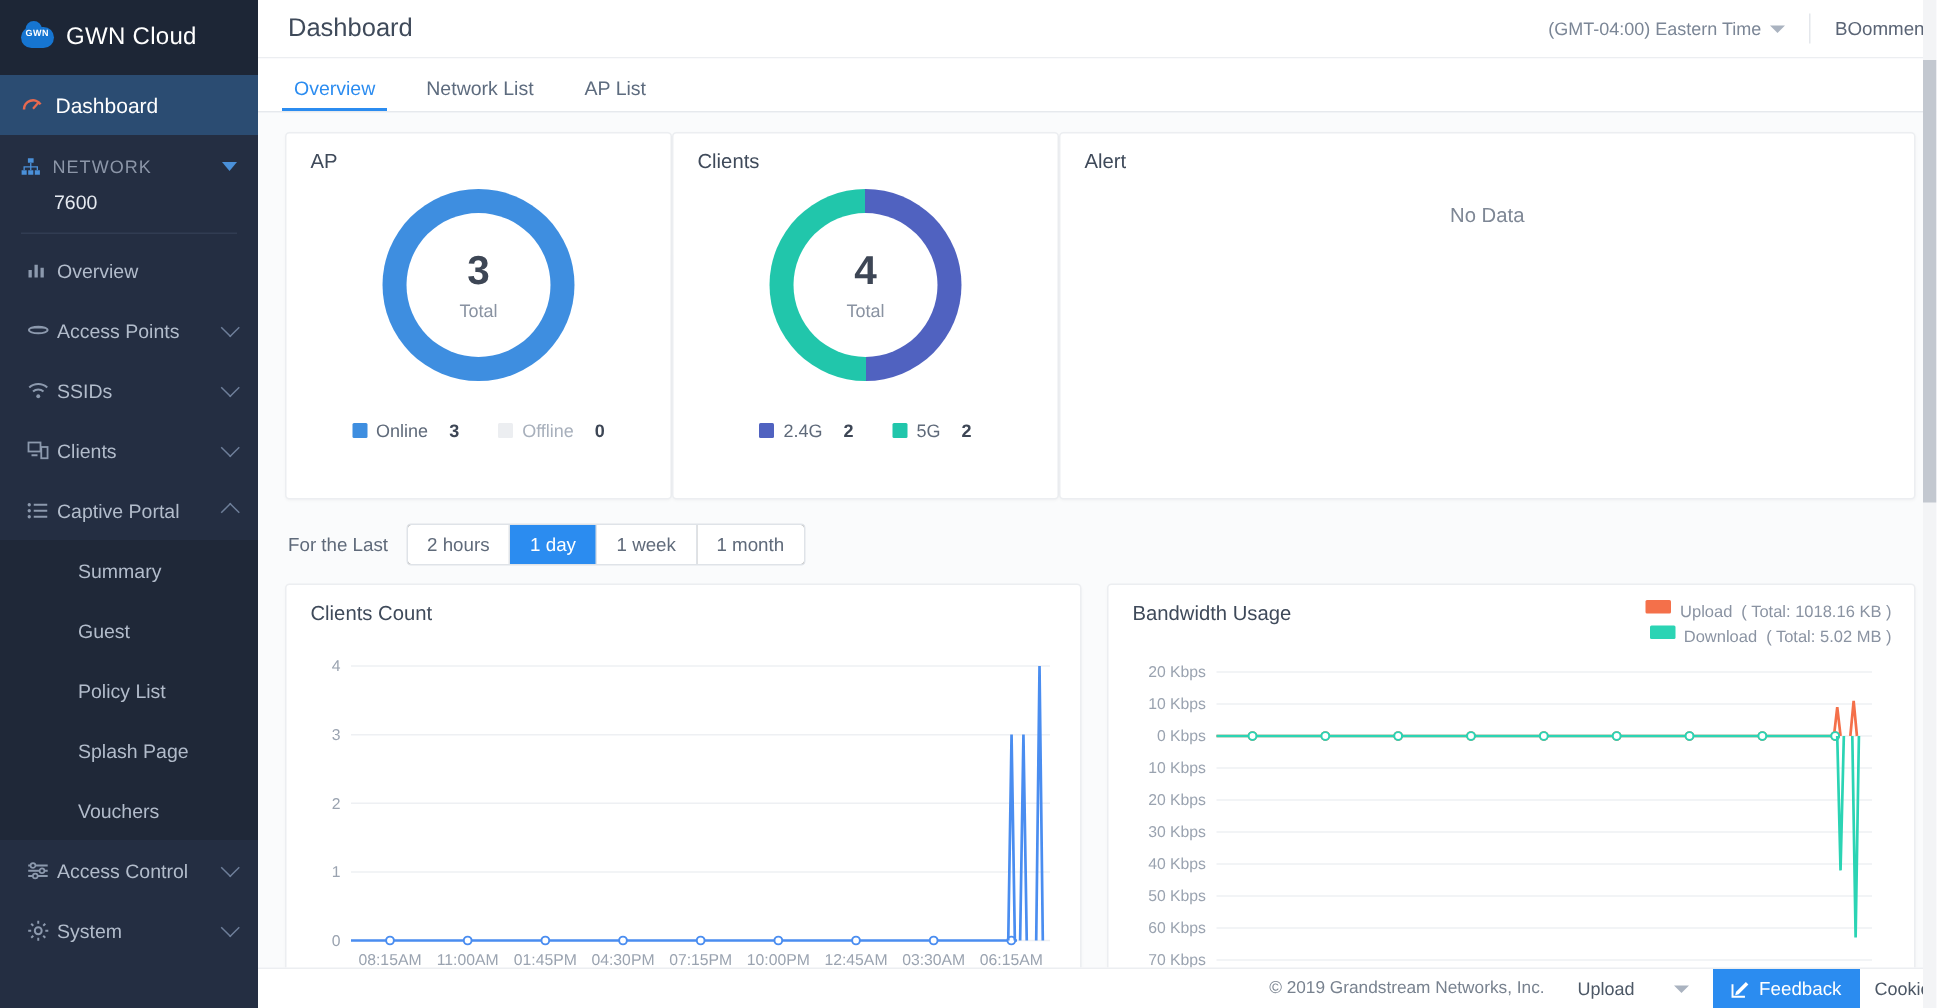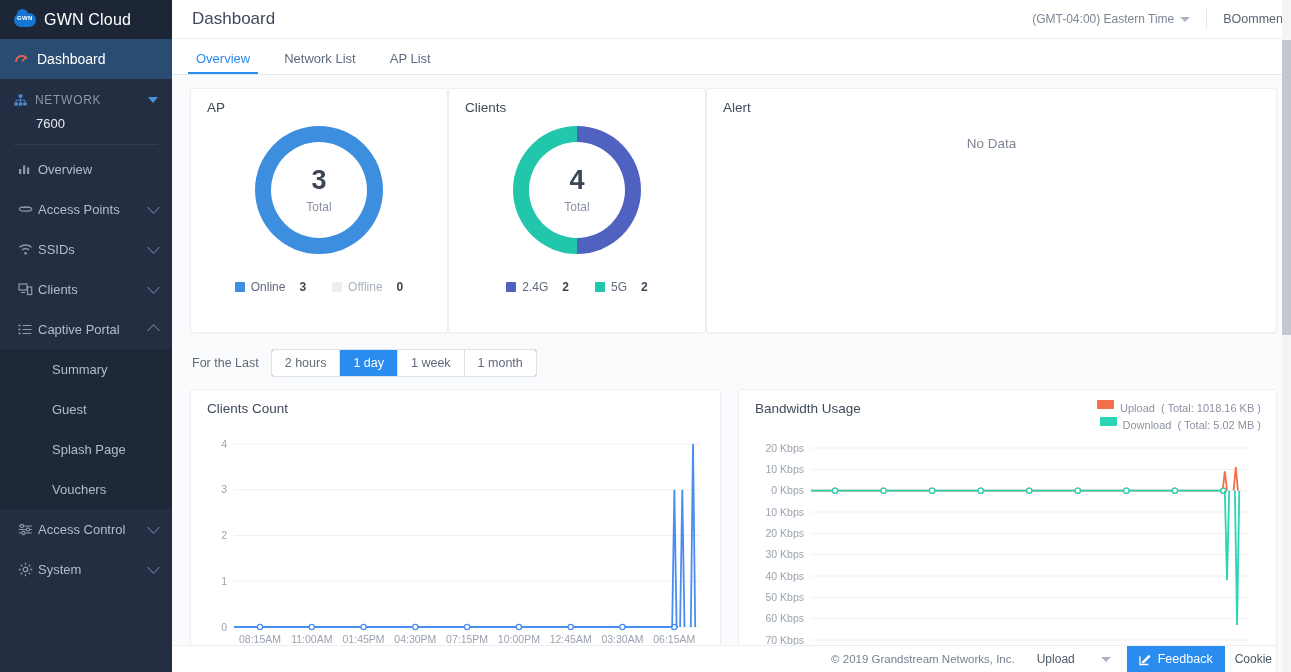--- a/index.html
+++ b/index.html
@@ -14,21 +14,21 @@
 
   
   .sidebar {
     width: 172px; height: 672px;
     background: #242e42;
     flex: 0 0 172px;
     position: relative;
     overflow: hidden;
   }
   .brand {
-    height: 39px;
+    height: 50px;
     display: flex; align-items: center;
     padding-left: 14px;
     background: #1d2636;
   }
   .brand-logo {
     width: 22px; height: 16px; position: relative; margin-right: 8px;
   }
   .brand-logo .cloud {
     position: absolute; left: 0; top: 1px;
     width: 22px; height: 14px; border-radius: 7px;
@@ -169,21 +169,21 @@
   .chart-head { display: flex; align-items: flex-start; }
   .chart-legend { margin-left: auto; padding: 10px 15px 0 0; text-align: right; }
   .cl-row { display: flex; align-items: flex-start; justify-content: flex-end; font-size: 11px; color: #8a93a2; line-height: 17px; }
   .cl-sq { width: 17px; height: 9px; border-radius: 1px; margin-right: 6px; }
   .cl-name { color: #8a93a2; }
   .cl-tot { color: #8a93a2; margin-left: 6px; }
 
   .plot { position: relative; }
 
   .footer {
-    position: absolute; left: 0; right: 15px; bottom: 0; height: 27px;
+    position: absolute; left: 0; right: 0; bottom: 0; height: 27px;
     background: #fff; border-top: 1px solid #eceef1;
     display: flex; align-items: center; justify-content: flex-end;
     font-size: 11.5px; color: #78828f;
     padding-right: 0;
   }
   .copyright { margin-right: 22px; }
   .lang { display: flex; align-items: center; margin-right: 4px; color: #4d5866; font-size: 12px; }
   .lang .lcaret { width: 0; height: 0; margin-left: 26px;
     border-left: 5px solid transparent; border-right: 5px solid transparent;
     border-top: 5px solid #aab3c0; }
@@ -308,20 +308,23 @@
         <span class="mi-label">Captive Portal</span>
         <span class="mi-chev up"></span>
       </div>
 
       <div class="submenu-wrap">
         <div class="submenu-item">
           <span>Summary</span>
         </div>
         <div class="submenu-item">
           <span>Guest</span>
+        </div>
+        <div class="submenu-item">
+          <span>Policy List</span>
         </div>
         <div class="submenu-item">
           <span>Splash Page</span>
         </div>
         <div class="submenu-item">
           <span>Vouchers</span>
         </div>
       </div>
 
       <div class="menu-item">

